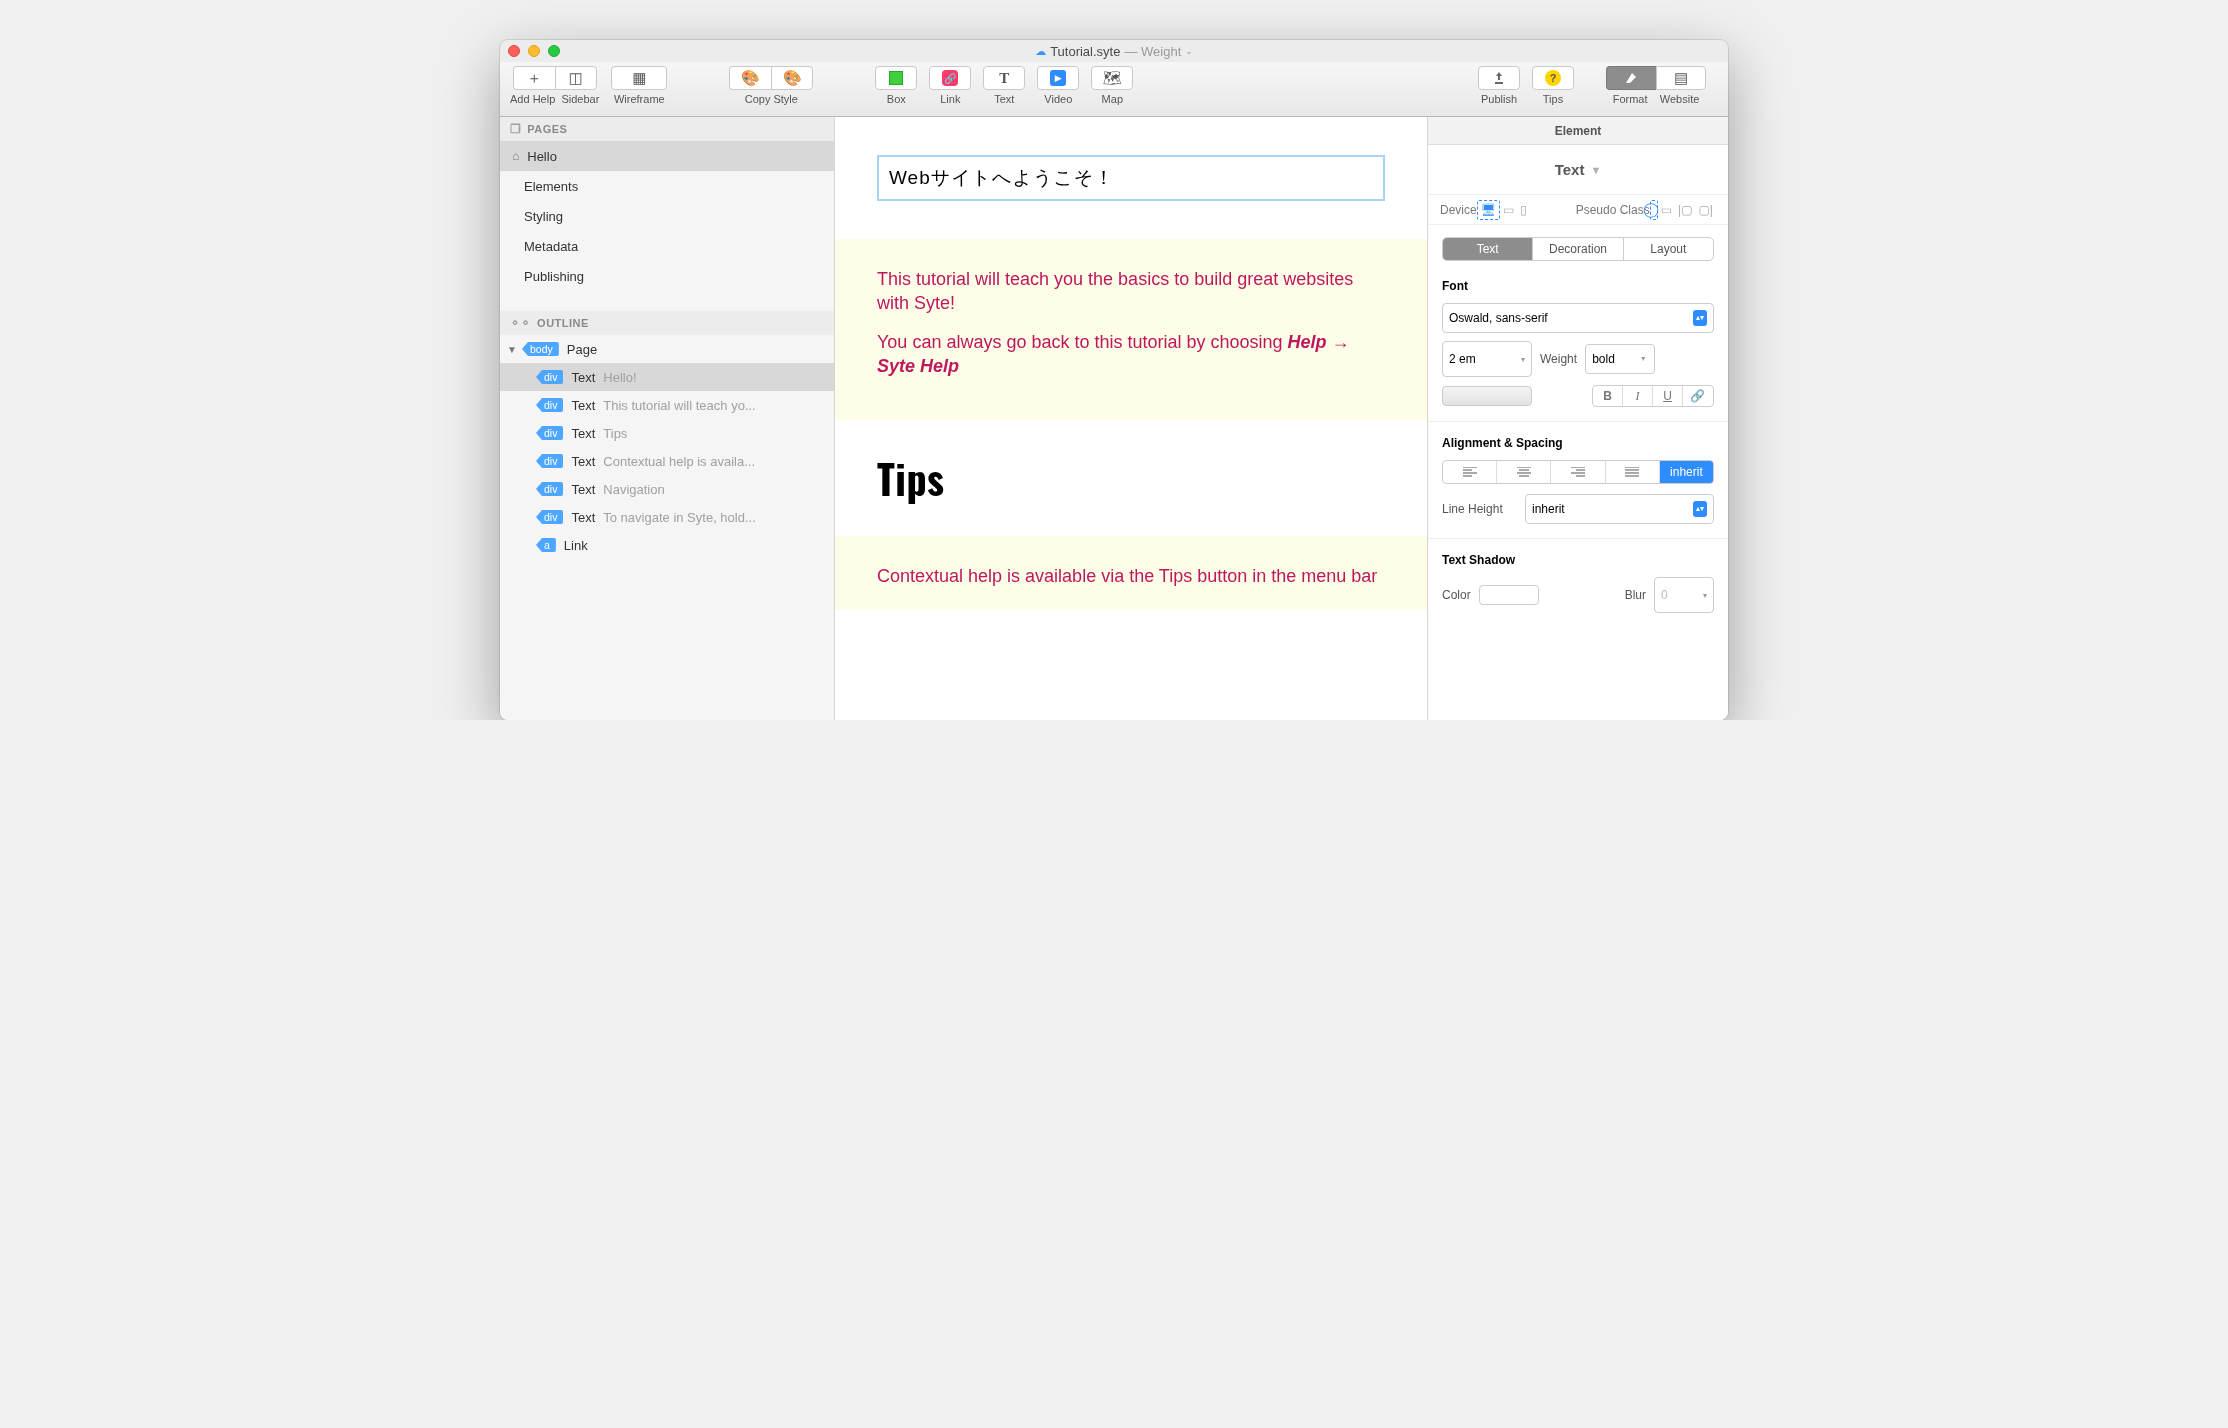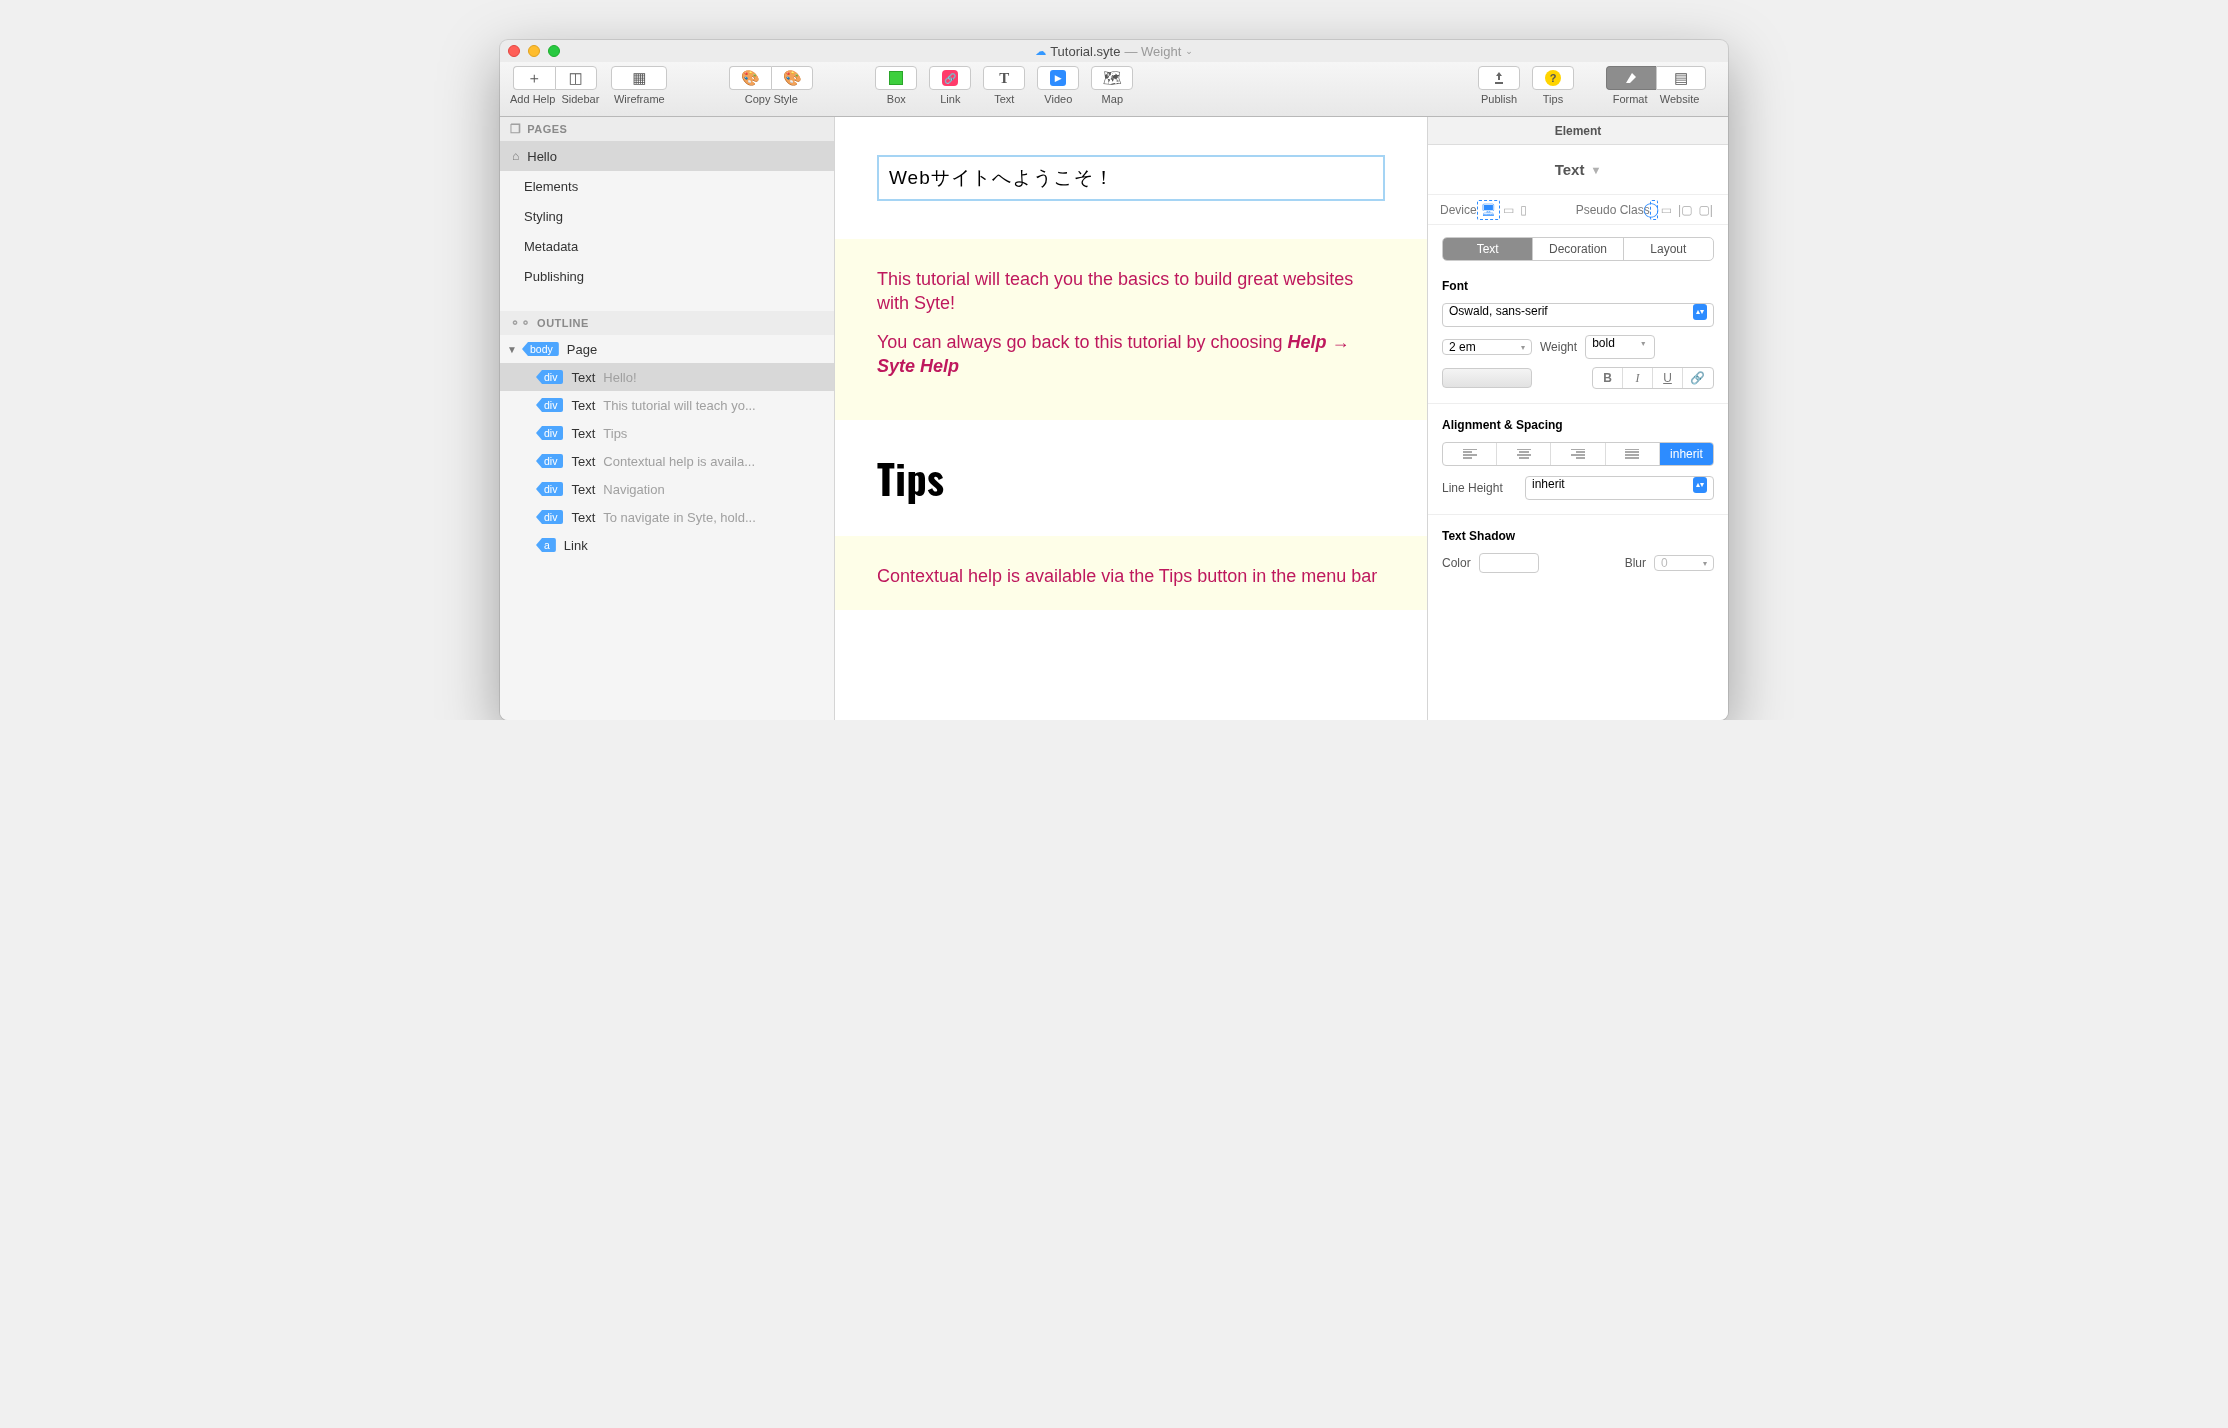--- a/index.html
+++ b/index.html
@@ -68,24 +68,24 @@
 .insp-device .dicon { color:#aaa; font-size:12px; padding:2px 3px;}
 .insp-device .dicon.active { color:#2d8cff; border:1px dashed #2d8cff; border-radius:2px;}
 .insp-device .spacer { flex:1;}
 .insp-body { padding: 12px 14px;}
 .seg3 { display:flex; border:1px solid #ccc; border-radius:5px; overflow:hidden; margin-bottom:18px;}
 .seg3 > div { flex:1; text-align:center; font-size:12px; padding:4px 0; color:#555; cursor:pointer;}
 .seg3 > div.active { background:#8d8d8d; color:#fff;}
 .seg3 > div:not(:last-child){border-right:1px solid #ccc;}
 .section-title { font-size:12px; font-weight:700; color:#000000; margin: 8px 0 10px 0;}
 .field-row { display:flex; gap:8px; align-items:center; margin-bottom:8px;}
-.select { flex:1; height:24px; border:1px solid #ccc; border-radius:4px; font-size:12px; padding:0 6px; display:flex; align-items:flex-start; justify-content:space-between; background:#fff; cursor:pointer;}
+.select { flex:1; height:30px; border:1px solid #ccc; border-radius:4px; font-size:12px; padding:0 6px; display:flex; align-items:center; justify-content:space-between; background:#fff; cursor:pointer;}
 .select .caret { background:#2d8cff; color:#fff; font-size:8px; width:14px; height:16px; border-radius:3px; display:flex; flex-direction:column; align-items:center; justify-content:center; line-height:6px;}
 .select.plain .caret { background:transparent; color:#999; width:10px;}
-.input-sm { width:90px; height:16px; border:1px solid #ccc; border-radius:4px; font-size:12px; padding:0 6px; display:flex; align-items:center; justify-content:space-between; background:#fff;}
+.input-sm { width:90px; height:36px; border:1px solid #ccc; border-radius:4px; font-size:12px; padding:0 6px; display:flex; align-items:center; justify-content:space-between; background:#fff;}
 .input-sm .caret { color:#999; font-size:8px;}
 .lbl-inline { font-size:12px; color:#555;}
 .swatch { width:90px; height:20px; border:1px solid #ccc; border-radius:4px; background:linear-gradient(#f4f4f4,#e2e2e2);}
 .biu { display:flex; gap:0; border:1px solid #ccc; border-radius:4px; overflow:hidden;}
 .biu > div { width:30px; height:20px; display:flex; align-items:center; justify-content:center; font-size:12px; color:#777; cursor:pointer;}
 .biu > div:not(:last-child){border-right:1px solid #ddd;}
 .align-row { display:flex; border:1px solid #ccc; border-radius:4px; overflow:hidden; margin-bottom:10px;}
 .align-row > div { flex:1; height:22px; display:flex; align-items:center; justify-content:center; font-size:12px; color:#555; cursor:pointer;}
 .align-row > div:not(:last-child){border-right:1px solid #ddd;}
 .align-row > div.active { background:#2d8cff; color:#fff;}

